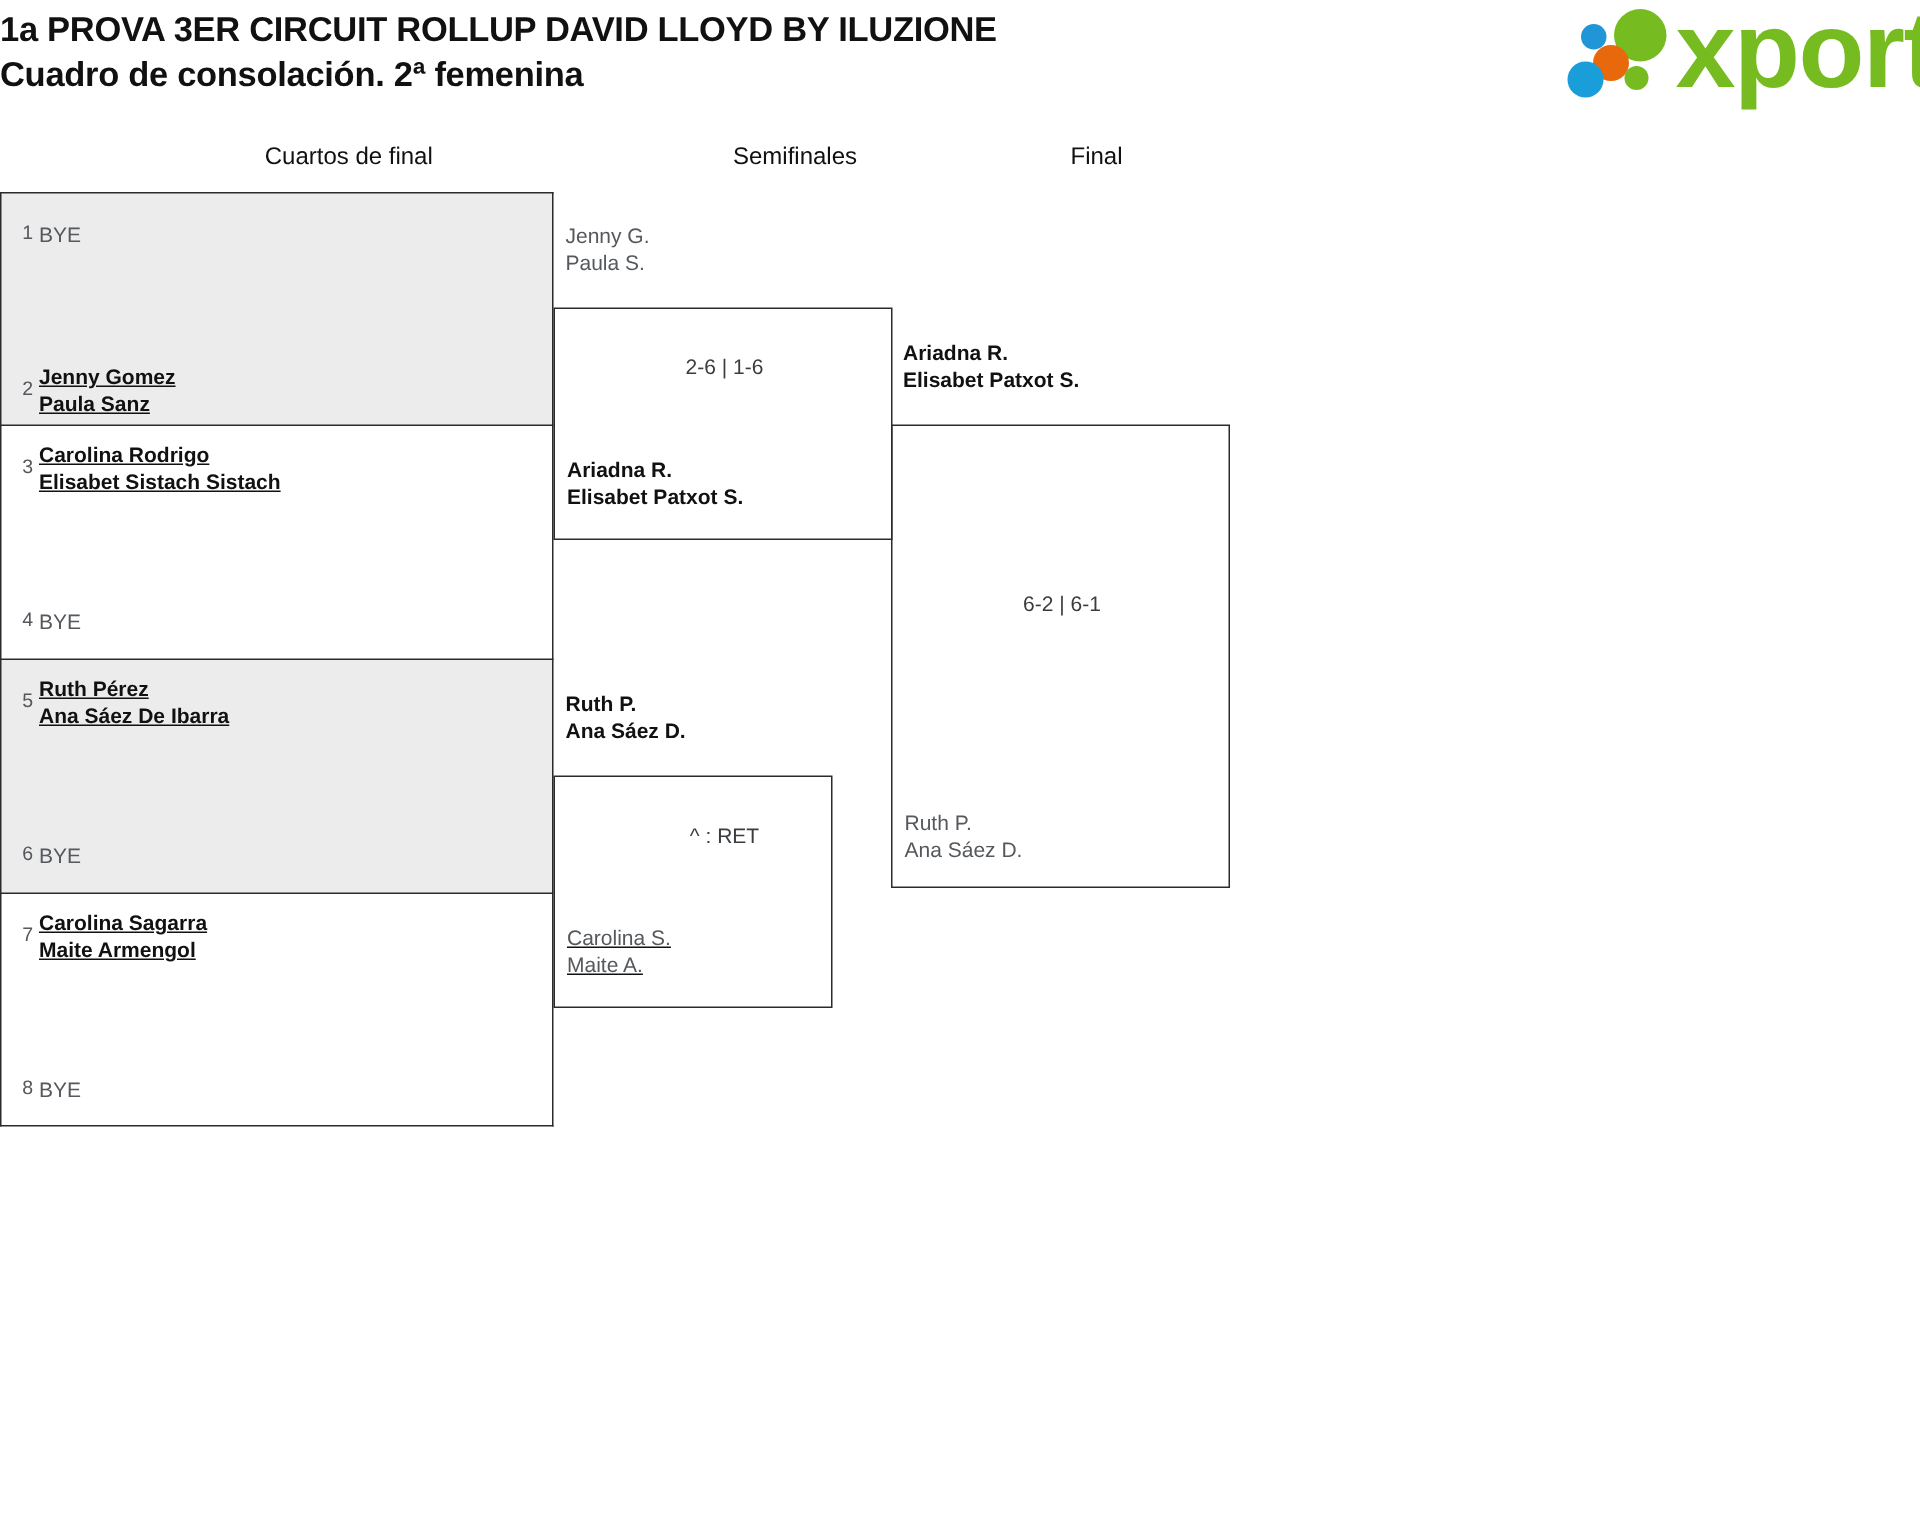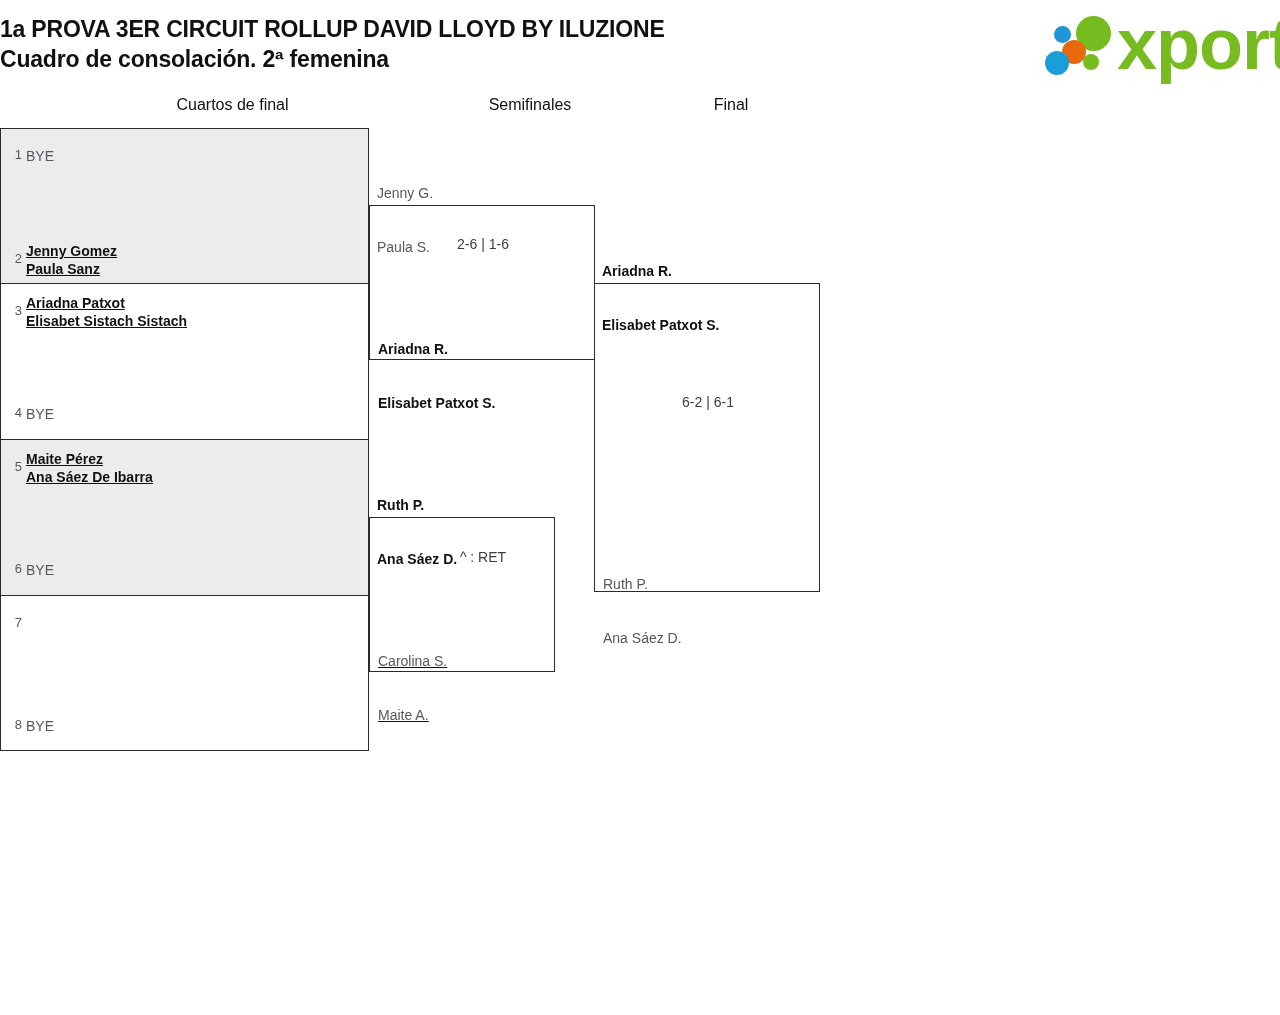--- a/index.html
+++ b/index.html
@@ -12,21 +12,21 @@
     height: 1015px;
     position: relative;
     font-family: "Liberation Sans", sans-serif;
     color: #111111;
     overflow: hidden;
   }
 
   
   #header {
     position: absolute;
-    left: 0; top: 12px;
+    left: 0; top: 2px;
     width: 1280px;
     height: 90px;
   }
   #title-block {
     position: absolute;
     left: 0; top: 2px;
     width: 1000px;
   }
   .title-line {
     font-size: 23px;
@@ -132,21 +132,21 @@
     font-size: 14px;
     color: #3a3d40;
     text-align: center;
     white-space: nowrap;
   }
   .entry {
     position: absolute;
     font-size: 14px;
     line-height: 18px;
   }
-  .entry .n { display: block; white-space: nowrap; margin-top: 36px; }
+  .entry .n { display: block; white-space: nowrap; }
   .entry.win  .n { color: #111111; font-weight: bold; }
   .entry.lose .n { color: #55585c; font-weight: normal; }
 </style>
 </head>
 <body>
 
 <div id="header">
   <div id="title-block">
     <div class="title-line">1a PROVA 3ER CIRCUIT ROLLUP DAVID LLOYD BY ILUZIONE</div>
     <div class="title-line">Cuadro de consolación. 2ª femenina</div>
@@ -181,49 +181,53 @@
     <span class="seed" style="top:19px;">2</span>
     <span class="names win" style="top:10px;">
       <span class="n">Jenny Gomez</span>
       <span class="n">Paula Sanz</span>
     </span>
   </div>
 
   <div class="r1row" style="top:284px; height:52px;">
     <span class="seed" style="top:19px;">3</span>
     <span class="names win" style="top:10px;">
-      <span class="n">Ariadna Patxot</span>
+      <span class="n">Carolina Rodrigo</span>
       <span class="n">Elisabet Sistach Sistach</span>
     </span>
   </div>
   <div class="r1row" style="top:336px; height:52px;"></div>
   <div class="r1row botline" style="top:388px; height:52px;">
     <span class="seed" style="top:17px;">4</span>
     <span class="names bye" style="top:17px;">
       <span class="n">BYE</span>
     </span>
   </div>
 
   <div class="r1row shaded" style="top:440px; height:52px;">
     <span class="seed" style="top:19px;">5</span>
     <span class="names win" style="top:10px;">
-      <span class="n">Maite Pérez</span>
+      <span class="n">Ruth Pérez</span>
       <span class="n">Ana Sáez De Ibarra</span>
     </span>
   </div>
   <div class="r1row shaded" style="top:492px; height:52px;"></div>
   <div class="r1row shaded botline" style="top:544px; height:52px;">
     <span class="seed" style="top:17px;">6</span>
     <span class="names bye" style="top:17px;">
       <span class="n">BYE</span>
     </span>
   </div>
 
   <div class="r1row" style="top:596px; height:52px;">
     <span class="seed" style="top:19px;">7</span>
+    <span class="names win" style="top:10px;">
+      <span class="n">Carolina Sagarra</span>
+      <span class="n">Maite Armengol</span>
+    </span>
   </div>
   <div class="r1row" style="top:648px; height:52px;"></div>
   <div class="r1row botline" style="top:700px; height:51px;">
     <span class="seed" style="top:17px;">8</span>
     <span class="names bye" style="top:17px;">
       <span class="n">BYE</span>
     </span>
   </div>
 
   <div class="entry lose" style="left:377px; top:148px; width:210px;">

